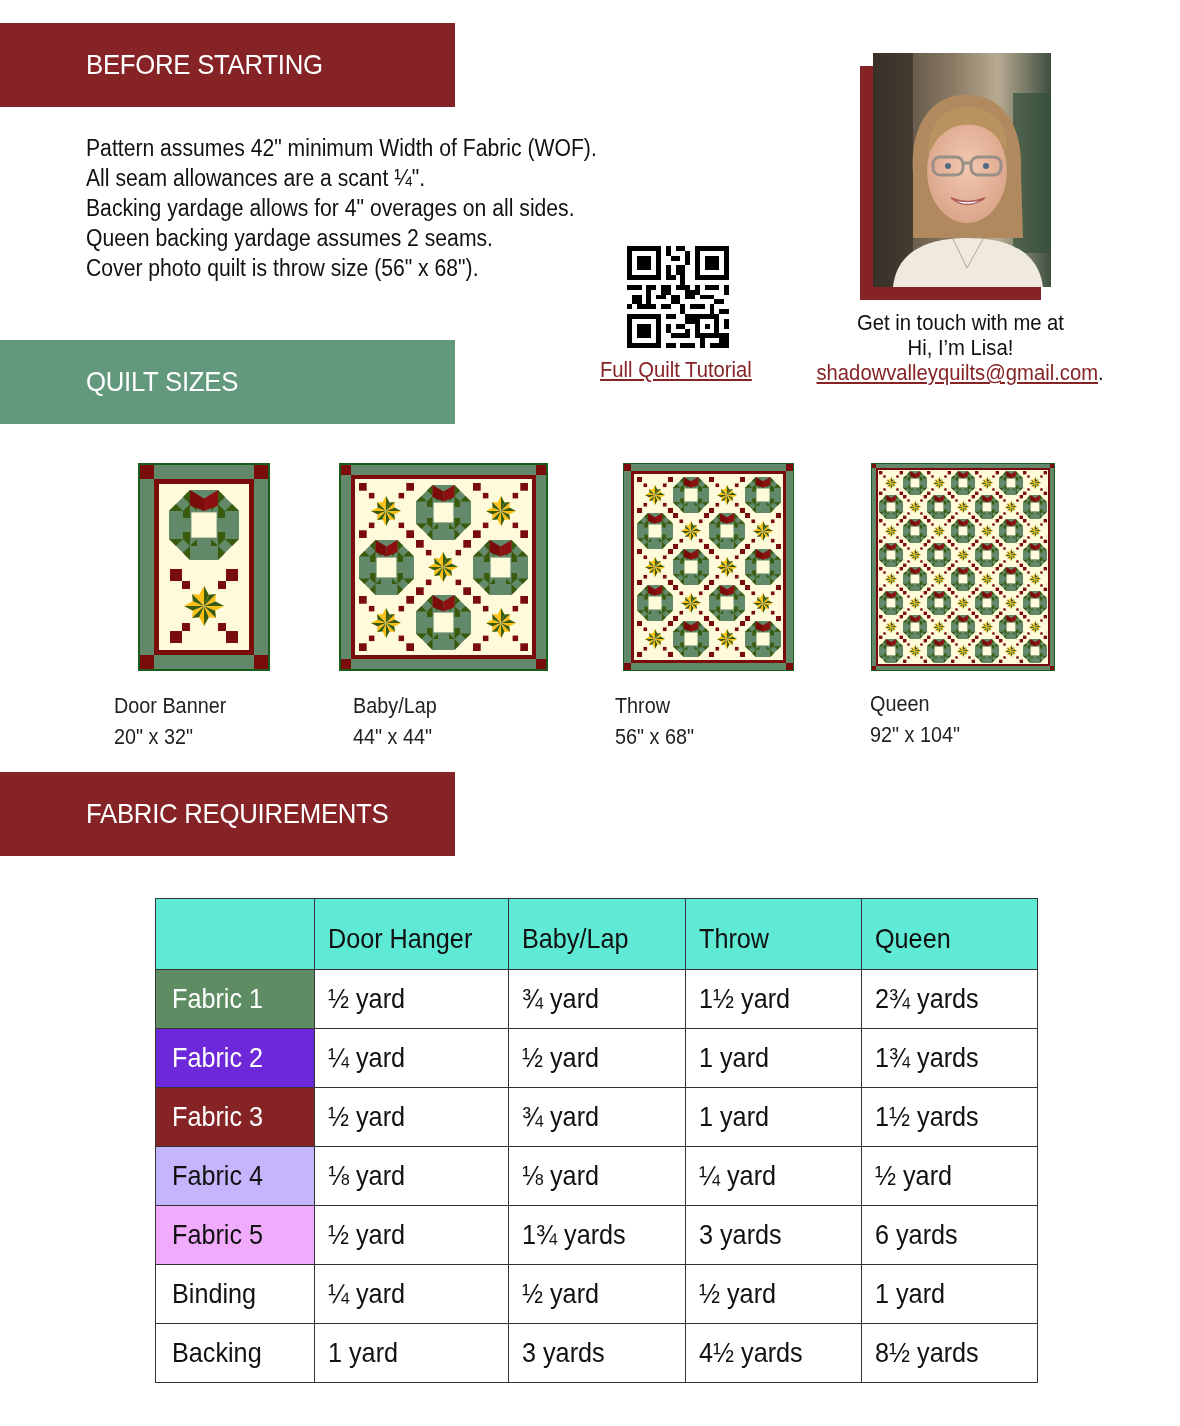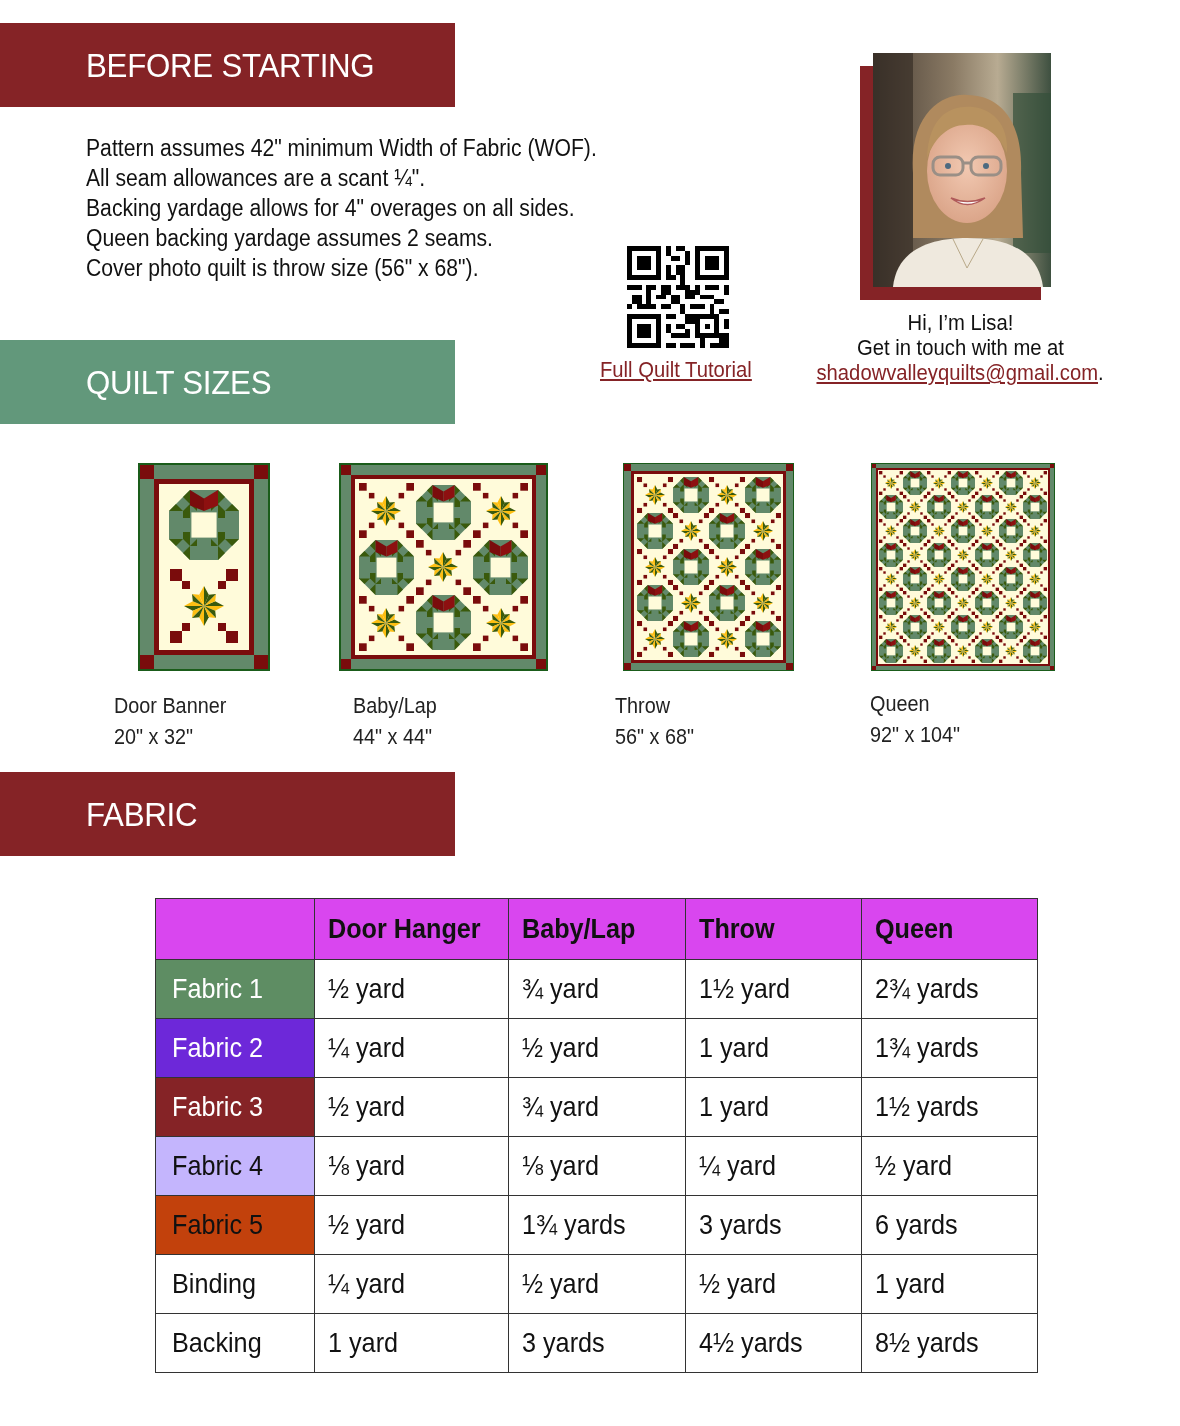--- a/index.html
+++ b/index.html
@@ -2,21 +2,21 @@
 <html><head>
 <meta charset="utf-8">
 <style>
   html, body { margin: 0; padding: 0; background: #ffffff; }
   body {
     width: 1180px; height: 1426px; position: relative; overflow: hidden;
     font-family: "Liberation Sans", sans-serif; color: #111;
   }
   .banner {
     position: absolute; left: 0; width: 455px; height: 84px;
-    color: #fff; font-size: 34px; line-height: 84px;
+    color: #fff; font-size: 28px; line-height: 84px;
     letter-spacing: -0.3px;
   }
   .banner span { position: absolute; left: 86px; top: 0; transform: scaleX(0.92); transform-origin: left center; display: inline-block; }
   .banner.red { background: #852326; }
   .banner.green { background: #62987b; }
 
   .intro { position: absolute; left: 86px; top: 133px; font-size: 23px; line-height: 30px; }
   .intro div { transform: scaleX(0.92); transform-origin: left center; white-space: nowrap; }
 
   .qr { position: absolute; left: 627px; top: 246px; width: 102px; height: 102px; }
@@ -39,21 +39,21 @@
   .caption div { transform: scaleX(0.9); }
 
   table.req {
     position: absolute; left: 155px; top: 898px;
     border-collapse: collapse; font-size: 28px;
   }
   table.req td, table.req th {
     border: 1.5px solid #333; padding: 0 0 0 13px; text-align: left;
     white-space: nowrap; height: 58px;
   }
-  table.req th { background: #d946ef; font-weight: bold; height: 60px; }
+  table.req th { background: #5eead4; font-weight: normal; height: 60px; padding-top: 10px; }
   table.req th span, table.req td span { display: inline-block; transform: scaleX(0.9); transform-origin: left center; }
   table.req td.lbl { padding-left: 16px; }
 </style>
 </head>
 <body>
 
 <svg width="0" height="0" style="position:absolute">
   <defs>
 
     <symbol id="wreath" viewBox="0 0 100 100">
@@ -215,22 +215,22 @@
   <rect x="98" y="104" width="30" height="18" rx="7" fill="none" stroke="#9a8f86" stroke-width="3"></rect>
   <line x1="90" y1="110" x2="98" y2="110" stroke="#9a8f86" stroke-width="3"></line>
   <circle cx="75" cy="113" r="3" fill="#4d6a80"></circle>
     <circle cx="113" cy="113" r="3" fill="#4d6a80"></circle>
   <path d="M78,145 Q94,158 112,145 Q94,152 78,145 Z" fill="#ffffff" stroke="#b05a5a" stroke-width="1.5"></path>
   <path d="M20,234 C24,195 60,185 94,185 C130,185 165,195 170,234 Z" fill="#efe9de"></path>
   <path d="M80,186 L94,215 L110,186" fill="none" stroke="#b8a888" stroke-width="1"></path>
 </svg>
 
 <div class="contact">
+  <div><span class="sq">Get in touch with me at</span></div>
   <div><span class="sq">Hi, I’m Lisa!</span></div>
-  <div><span class="sq">Get in touch with me at</span></div>
   <div><span class="sq"><a>shadowvalleyquilts@gmail.com</a><span>.</span></span></div>
 </div>
 
 <svg class="quilt" style="left:138px; top:463px;" width="132" height="208" viewBox="0 0 132 208">
   <rect width="132" height="208" fill="#1a5c1a"></rect>
   <rect x="2" y="2" width="128" height="204" fill="#62896a"></rect>
   <rect x="2" y="2" width="14" height="14" fill="#7a0c0c"></rect>
     <rect x="116" y="2" width="14" height="14" fill="#7a0c0c"></rect>
   <rect x="2" y="192" width="14" height="14" fill="#7a0c0c"></rect>
     <rect x="116" y="192" width="14" height="14" fill="#7a0c0c"></rect>
@@ -470,21 +470,21 @@
       <td><span>1½ yards</span></td>
     </tr>
     <tr>
       <td class="lbl" style="background:#c4b5fd;color:#111;"><span>Fabric 4</span></td>
       <td><span>⅛ yard</span></td>
       <td><span>⅛ yard</span></td>
       <td><span>¼ yard</span></td>
       <td><span>½ yard</span></td>
     </tr>
     <tr>
-      <td class="lbl" style="background:#c2410c;color:#111;margin-left:33px;"><span>Fabric 5</span></td>
+      <td class="lbl" style="background:#f0abfc;color:#111;margin-left:33px;"><span>Fabric 5</span></td>
       <td><span>½ yard</span></td>
       <td><span>1¾ yards</span></td>
       <td><span>3 yards</span></td>
       <td><span>6 yards</span></td>
     </tr>
     <tr>
       <td class="lbl"><span>Binding</span></td>
       <td><span>¼ yard</span></td>
       <td><span>½ yard</span></td>
       <td><span>½ yard</span></td>

